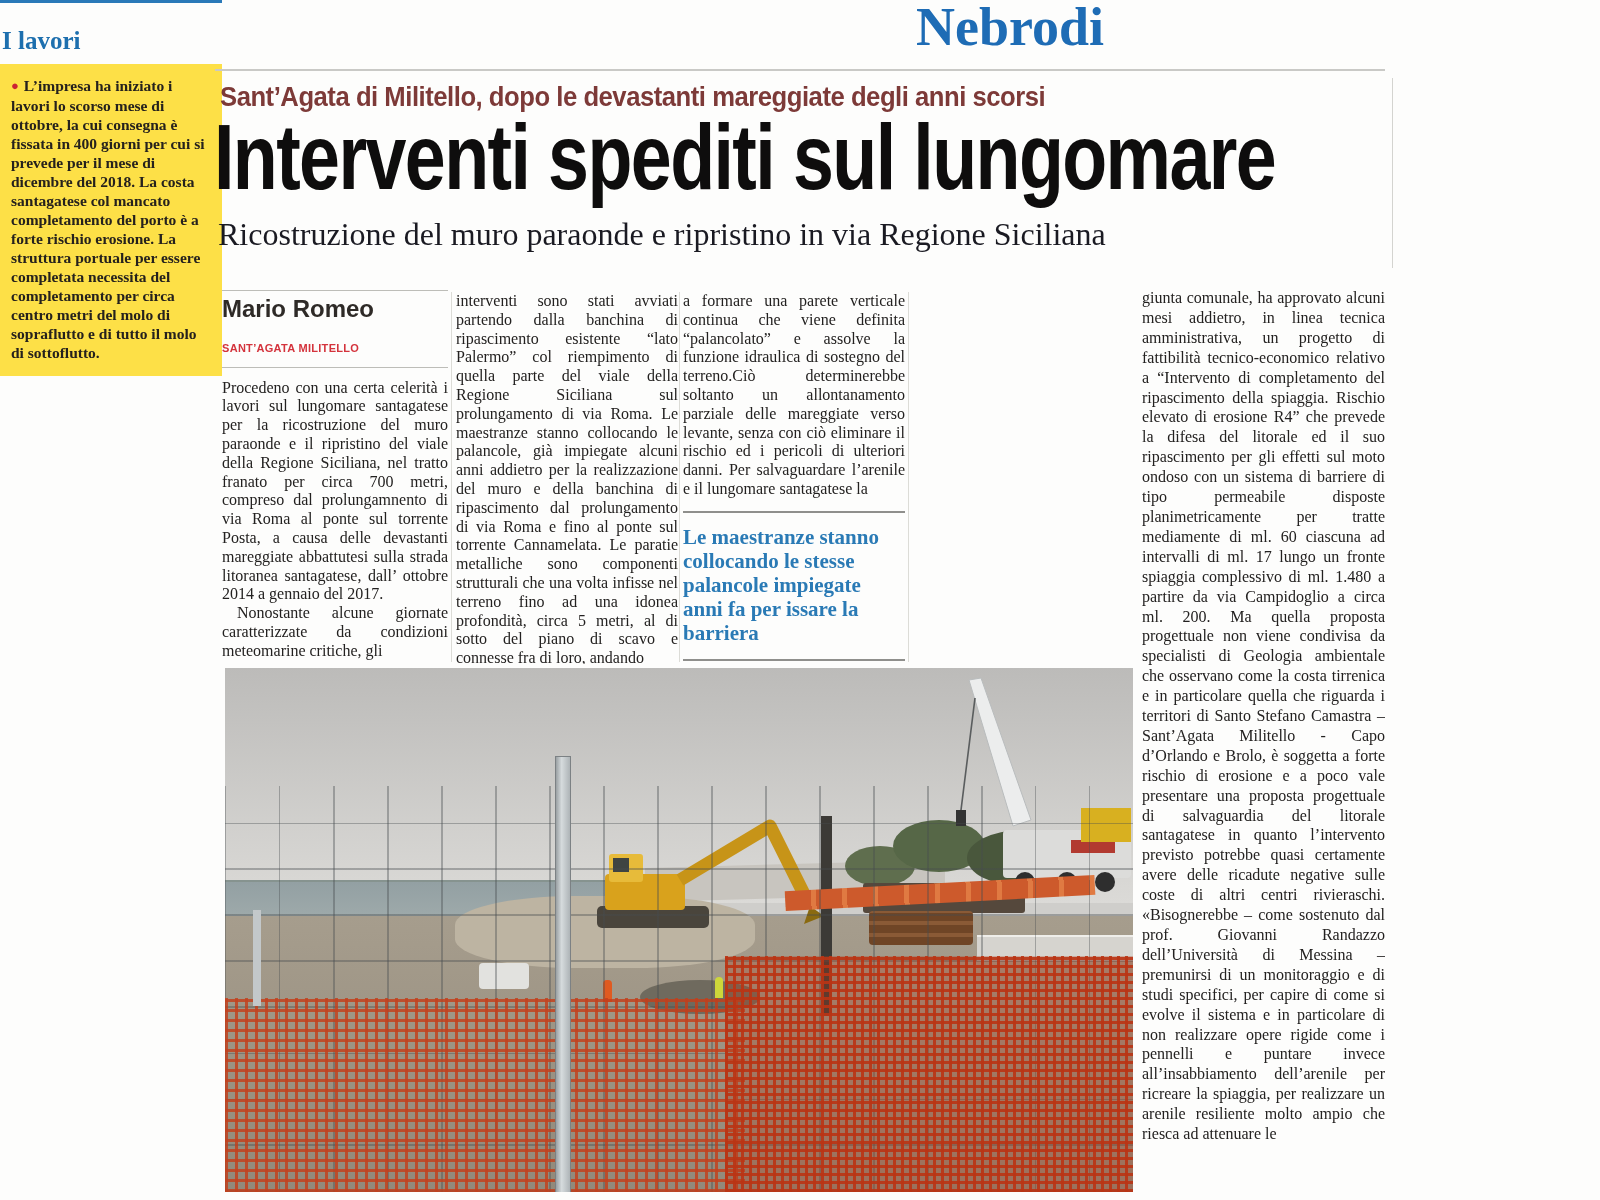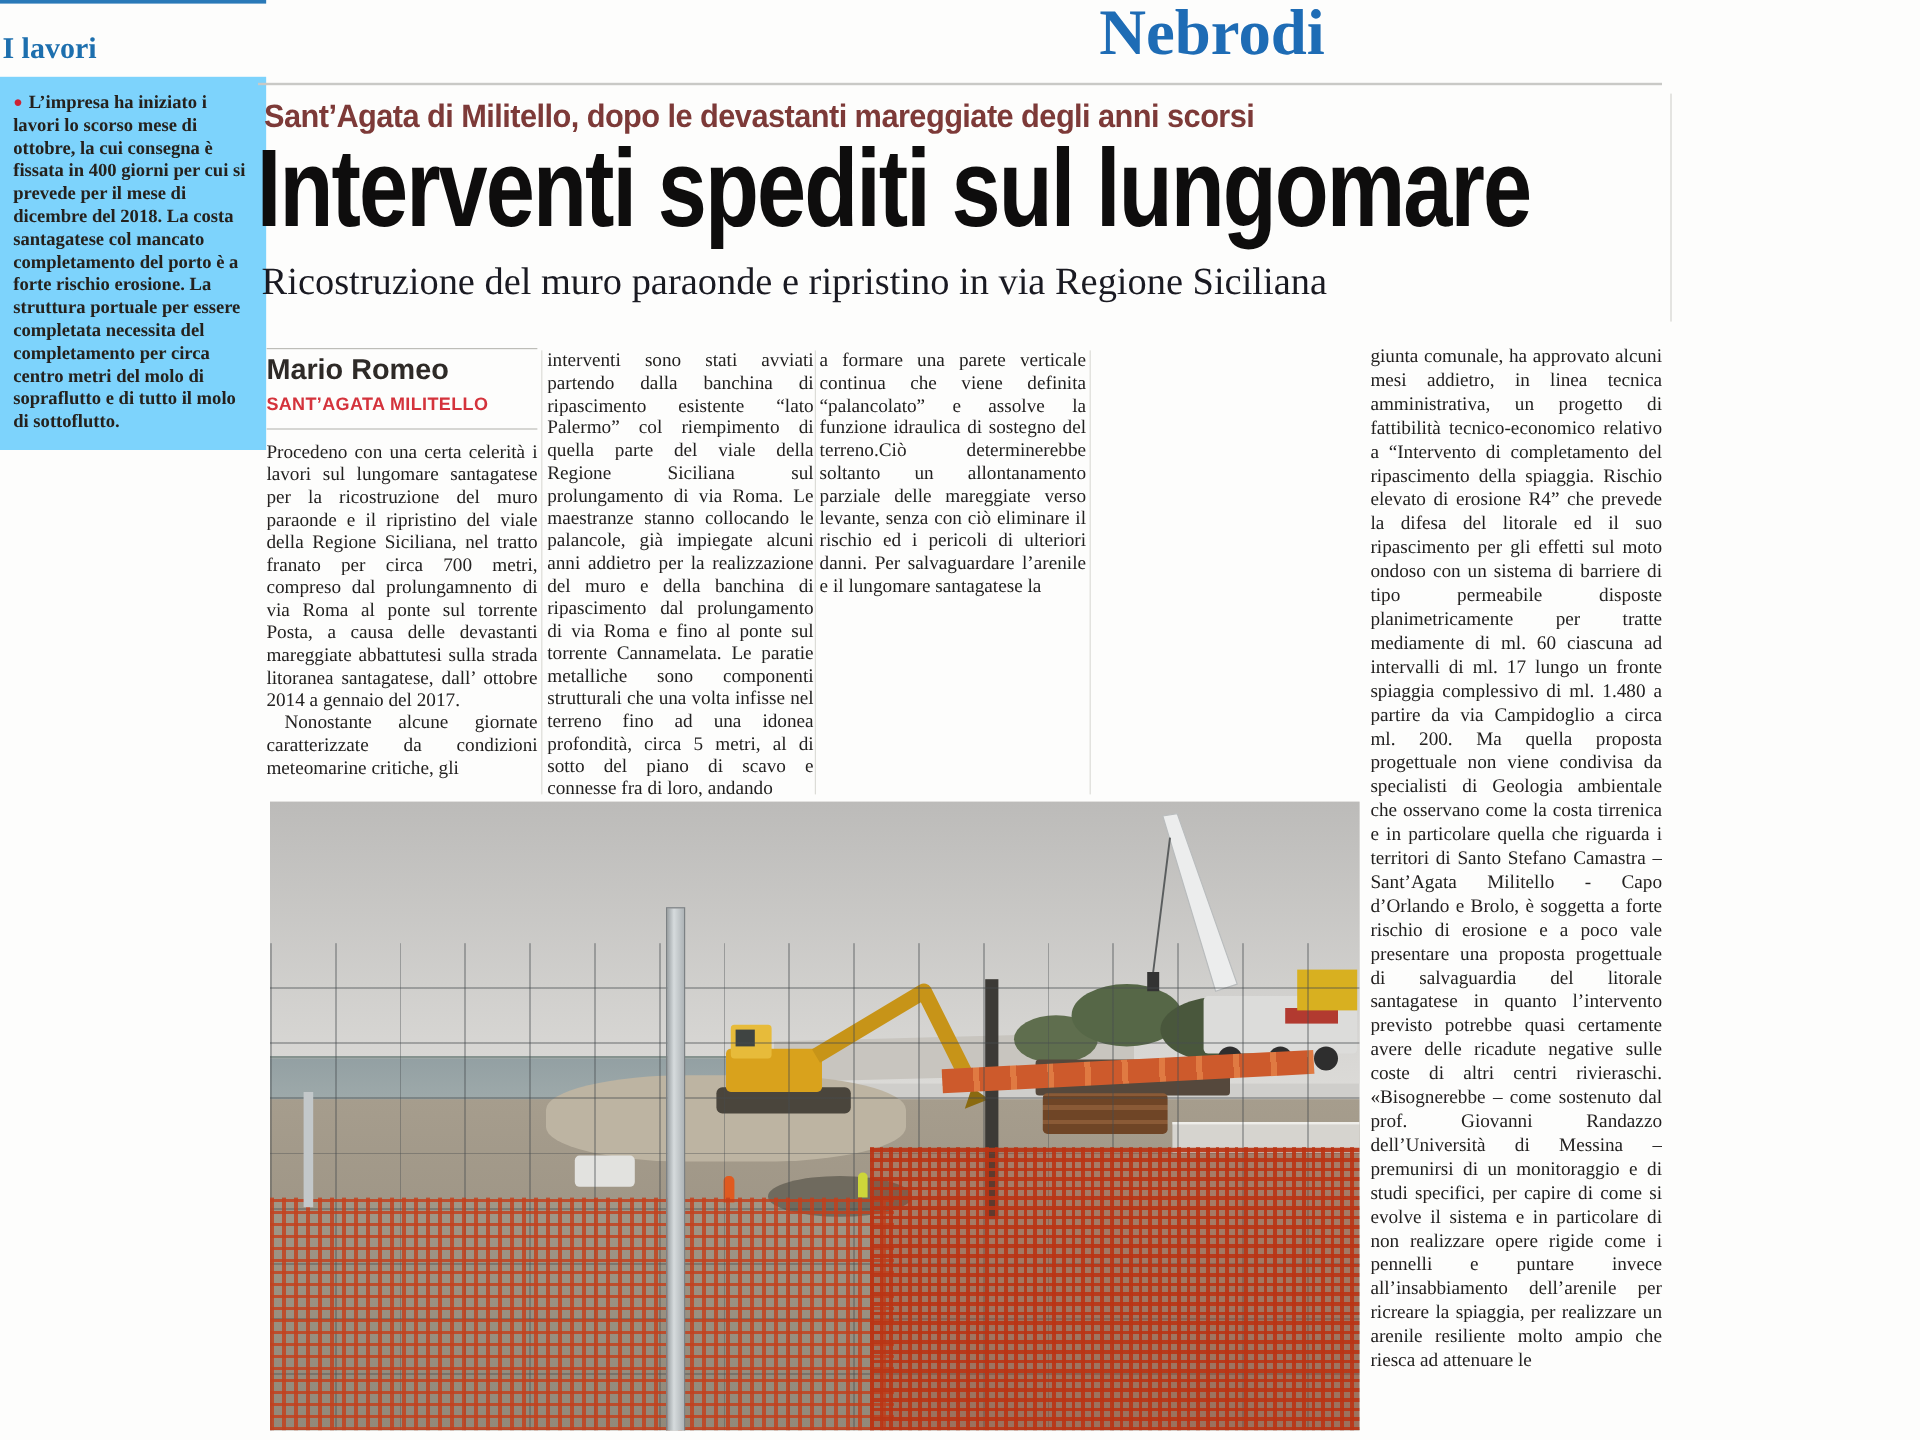--- a/index.html
+++ b/index.html
@@ -26,33 +26,33 @@
   .col1{left:222px;top:288px;width:226px;height:380px;}
   .col2{left:456px;top:292px;width:222px;height:372px;}
   .col3{left:683px;top:292px;width:222px;height:372px;}
   .col5{left:1142px;top:288px;width:243px;height:914px;line-height:19.9px;}
   .vdiv{position:absolute;top:292px;height:370px;width:1px;background:#dcdcd7;}
 
   
   .b-rule{height:1px;background:#bdbdb8;margin:2px 0 9px 0;}
   .b-rule.b2{margin:9px 0 11px 0;}
   .author{font-family:"Liberation Sans",sans-serif;font-weight:700;font-size:24px;color:#2e2a27;}
-  .location{font-family:"Liberation Sans",sans-serif;font-weight:700;font-size:15px;
-            color:#d4333c;letter-spacing:.3px;margin-top:10px;}
+  .location{font-family:"Liberation Sans",sans-serif;font-weight:700;font-size:11px;
+            color:#d4333c;letter-spacing:.3px;margin-top:20px;}
 
   
   .pullquote{margin-top:12px;border-top:2px solid #8f8f8c;border-bottom:2px solid #8f8f8c;
              padding:12px 0 14px 0;}
   .pq-text{font-weight:700;font-size:21px;line-height:24px;color:#2a7ab5;text-align:left;}
 
   
   .col4{left:913px;top:288px;width:222px;height:380px;overflow:hidden;}
   .sb-rule{height:3px;background:#2a79b8;}
   .sb-title{font-weight:700;font-size:25px;color:#1d6fae;margin:24px 0 9px 2px;}
-  .sb-box{background:#7dd3fc;padding:12px 11px 14px 11px;font-weight:700;font-size:15.5px;
+  .sb-box{background:#fde047;padding:12px 11px 14px 11px;font-weight:700;font-size:15.5px;
           line-height:19px;color:#25211d;text-align:left;}
   .bullet{color:#cc2233;font-size:13px;margin-right:5px;position:relative;top:-1px;}
 
   
   .photo{position:absolute;left:225px;top:668px;width:908px;height:524px;overflow:hidden;
          background:#cfcecb;}
   .photo div{position:absolute;}
   .ph-sky{left:0;top:0;width:908px;height:235px;background:linear-gradient(#bcbbb9,#dbdad7);}
   .ph-sea{left:0;top:212px;width:472px;height:122px;
           background:linear-gradient(#93a0a3,#aab4b2 60%,#bcc1ba);border-top:2px solid #86938f;}
@@ -116,20 +116,23 @@
   <div class="vdiv" style="left:451px"></div>
 
   <div class="col col2">
     <p>interventi sono stati avviati partendo dalla banchina di ripascimento esistente “lato Palermo” col riempimento di quella parte del viale della Regione Siciliana sul prolungamento di via Roma. Le maestranze stanno collocando le palancole, già impiegate alcuni anni addietro per la realizzazione del muro e della banchina di ripascimento dal prolungamento di via Roma e fino al ponte sul torrente Cannamelata. Le paratie metalliche sono componenti strutturali che una volta infisse nel terreno fino ad una idonea profondità, circa 5 metri, al di sotto del piano di scavo e connesse fra di loro, andando</p>
   </div>
 
   <div class="vdiv" style="left:679px"></div>
 
   <div class="col col3">
     <p>a formare una parete verticale continua che viene definita “palancolato” e assolve la funzione idraulica di sostegno del terreno.Ciò determinerebbe soltanto un allontanamento parziale delle mareggiate verso levante, senza con ciò eliminare il rischio ed i pericoli di ulteriori danni. Per salvaguardare l’arenile e il lungomare santagatese la</p>
+    <div class="pullquote">
+      <div class="pq-text">Le maestranze stanno collocando le stesse palancole impiegate anni fa per issare la barriera</div>
+    </div>
   </div>
 
   <div class="vdiv" style="left:908px"></div>
 
   <div class="col4">
     <div class="sb-rule"></div>
     <div class="sb-title">I lavori</div>
     <div class="sb-box">
       <span class="bullet">●</span><span>L’impresa ha iniziato i lavori lo scorso mese di ottobre, la cui consegna è fissata in 400 giorni per cui si prevede per il mese di dicembre del 2018. La costa santagatese col mancato completamento del porto è a forte rischio erosione. La struttura portuale per essere completata necessita del completamento per circa centro metri del molo di sopraflutto e di tutto il molo di sottoflutto.</span>
     </div>

